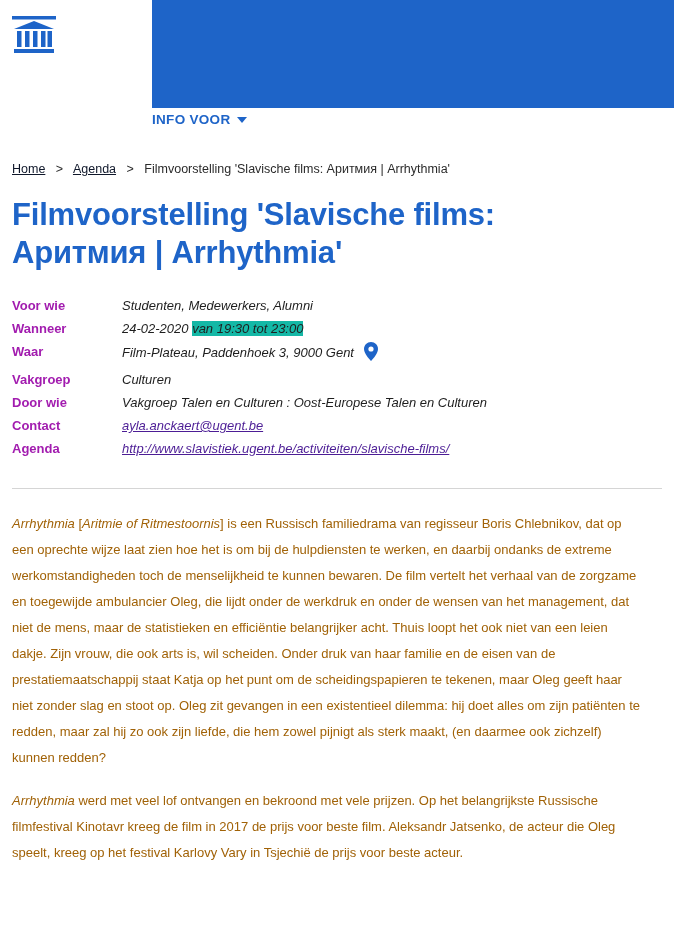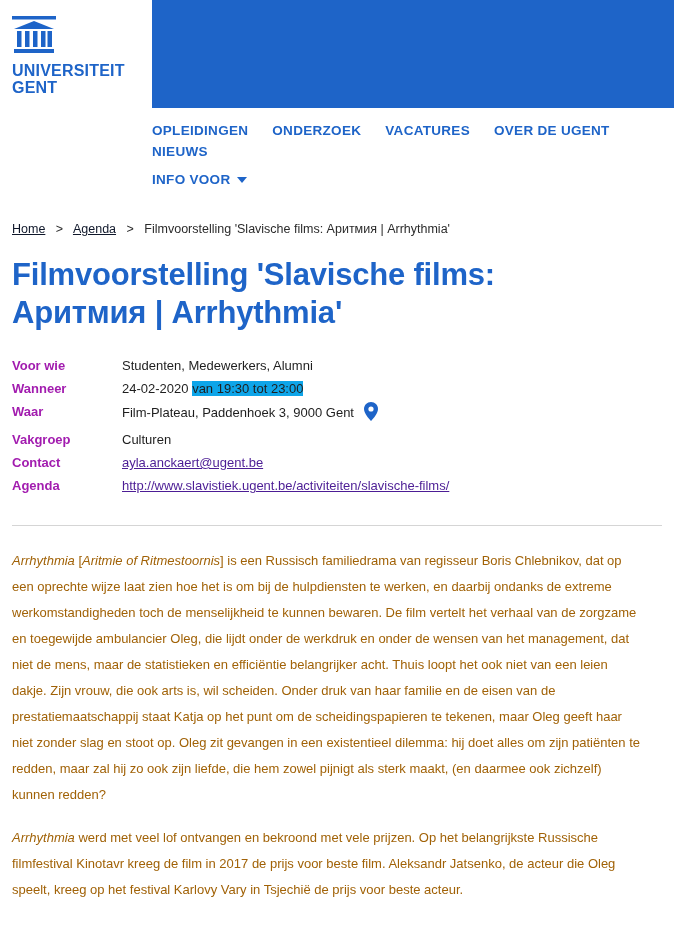--- a/index.html
+++ b/index.html
@@ -133,27 +133,28 @@
     line-height: 19px;
   }
   .meta td.label {
     font-weight: 700;
     width: 102px;
     color: #a21caf;
     padding-right: 8px;
   }
   .meta td.value {
     color: #1e1e1e;
+    font-style: italic;
   }
   .meta a {
     color: #4c1d95;
     text-decoration: underline;
   }
   .highlight {
-    background: #0ea5e9;
+    background: #14b8a6;
     color: #1e1e1e;
   }
   .pin {
     display: inline-block;
     vertical-align: -4px;
     margin-left: 10px;
   }
 
   
   .divider {
@@ -188,31 +189,24 @@
       <svg class="logo-icon" viewBox="0 0 44 38">
         <rect x="0" y="0" width="44" height="3.5" fill="#1e64c8"></rect>
         <polygon points="22,5 42,13 2,13" fill="#1e64c8"></polygon>
         <rect x="5" y="15" width="4.5" height="16" fill="#1e64c8"></rect>
         <rect x="13" y="15" width="4.5" height="16" fill="#1e64c8"></rect>
         <rect x="21" y="15" width="4.5" height="16" fill="#1e64c8"></rect>
         <rect x="29" y="15" width="4.5" height="16" fill="#1e64c8"></rect>
         <rect x="35.5" y="15" width="4.5" height="16" fill="#1e64c8"></rect>
         <rect x="2" y="33" width="40" height="4" fill="#1e64c8"></rect>
       </svg>
-      <div class="logo-text">
-        <div>UNIVERSITEIT</div>
-        <div>GENT</div>
-      </div>
     </div>
     <div class="banner"></div>
   </div>
 
-  <nav class="nav">
-    <a href="#">OPLEIDINGEN</a><a href="#">ONDERZOEK</a><a href="#">VACATURES</a><a href="#">OVER DE UGENT</a><a href="#">NIEUWS</a>
-  </nav>
   <div class="nav-row2">
     <a href="#" class="nav-info" style="display:inline-flex;font-size:13.5px;font-weight:700;letter-spacing:0.3px;color:#1e64c8;text-decoration:none;text-transform:uppercase;align-items:center;">
       <span>INFO VOOR</span>
       <span class="caret"></span>
     </a>
   </div>
 
   <div class="breadcrumb">
     <a href="#">Home</a>
     <span class="sep">&gt;</span>
@@ -238,20 +232,24 @@
       <td class="value"><span>Film-Plateau, Paddenhoek 3, 9000 Gent</span><span class="pin"><svg width="14" height="19" viewBox="0 0 14 19">
                 <path d="M7 0C3.13 0 0 3.13 0 7c0 5.25 7 12 7 12s7-6.75 7-12c0-3.87-3.13-7-7-7z" fill="#1e64c8"></path>
                 <circle cx="7" cy="7" r="2.6" fill="#ffffff"></circle>
               </svg></span></td>
     </tr>
     <tr>
       <td class="label">Vakgroep</td>
       <td class="value">Culturen</td>
     </tr>
     <tr>
+      <td class="label">Door wie</td>
+      <td class="value">Vakgroep Talen en Culturen : Oost-Europese Talen en Culturen</td>
+    </tr>
+    <tr>
       <td class="label">Contact</td>
       <td class="value"><a href="#">ayla.anckaert@ugent.be</a></td>
     </tr>
     <tr>
       <td class="label">Agenda</td>
       <td class="value"><a href="#">http://www.slavistiek.ugent.be/activiteiten/slavische-films/</a></td>
     </tr>
   </tbody>
     </table>
 

